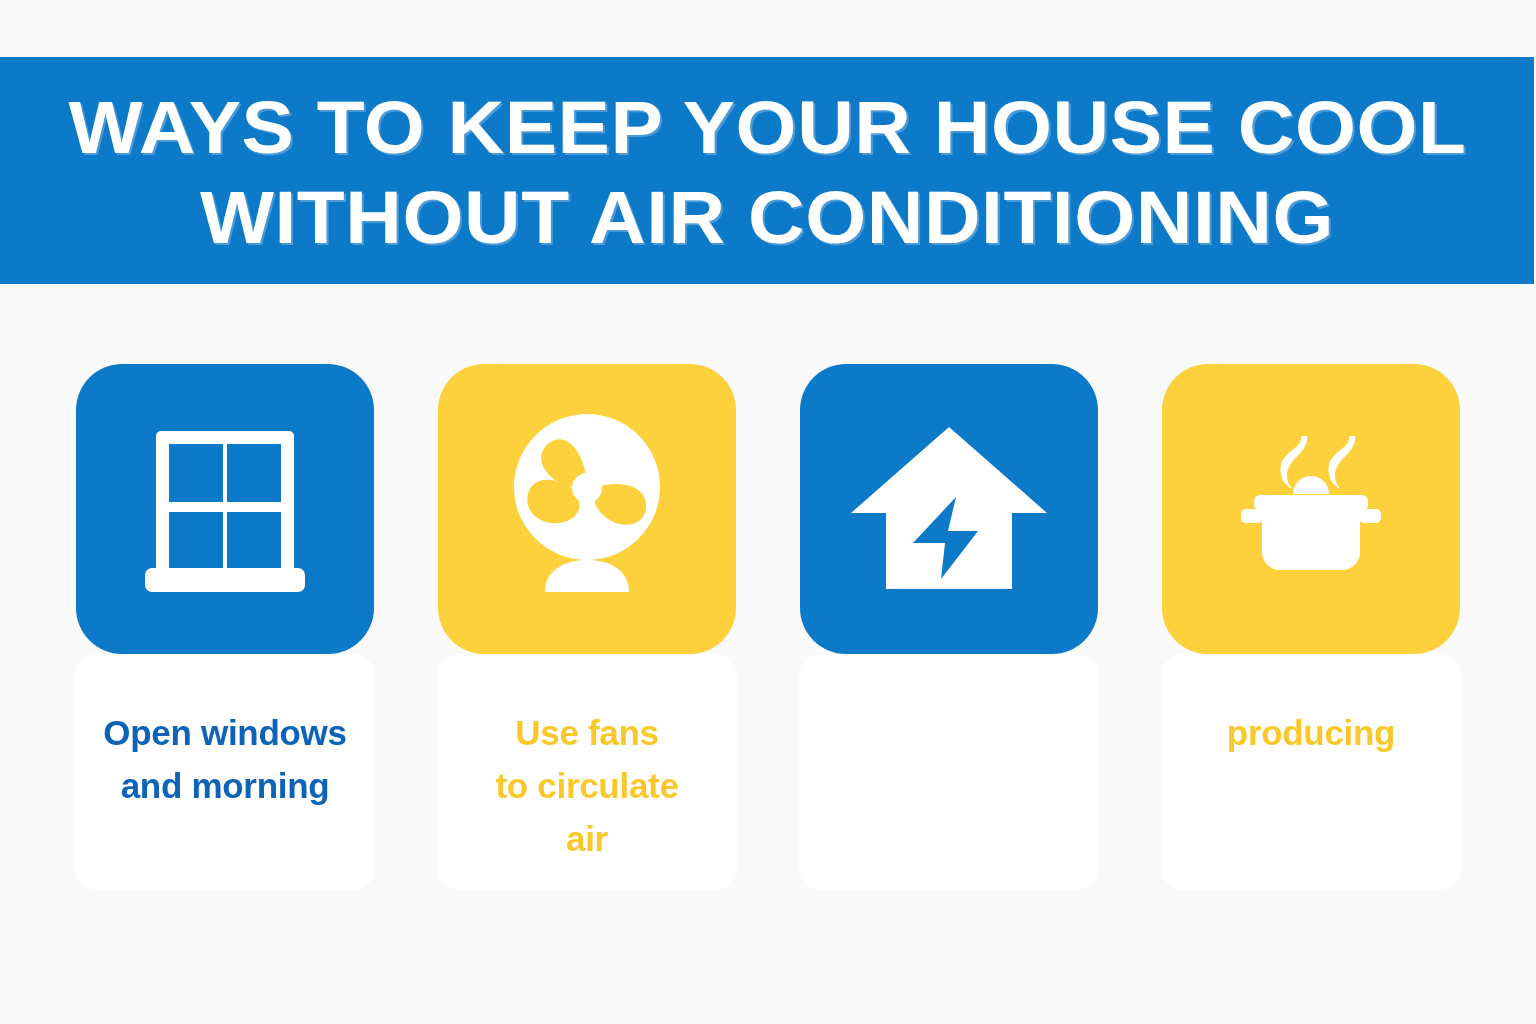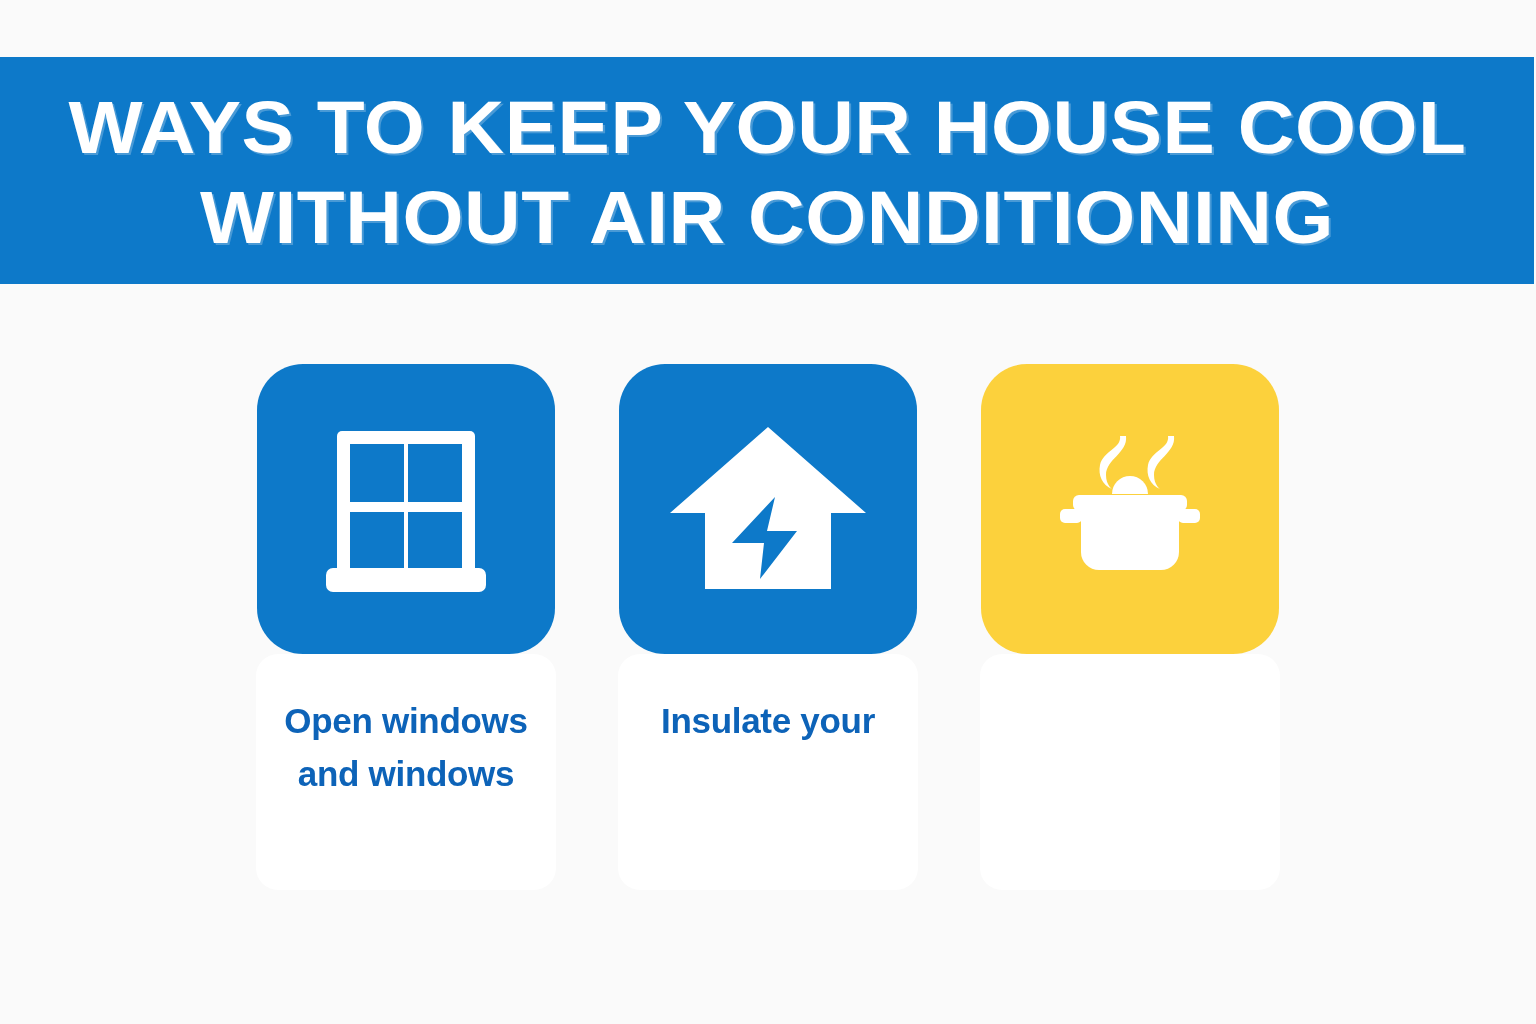--- a/index.html
+++ b/index.html
@@ -79,21 +79,21 @@
     justify-content: center;
     position: relative;
     z-index: 2;
   }
   .tile.blue  { background: #0d79c9; }
   .tile.yellow{ background: #fcd13c; }
 
   .caption {
     position: relative;
     z-index: 3;
-    margin-top: 40px;
+    margin-top: 52px;
     width: 300px;
     text-align: center;
     font-family: "Liberation Sans", sans-serif;
     font-weight: bold;
     font-size: 35px;
     line-height: 53px;
     letter-spacing: -0.3px;
   }
   .caption.blue   { color: #0d63b8; }
   .caption.yellow { color: #fbc82a; }
@@ -122,41 +122,66 @@
           <rect x="102" y="35" width="54" height="58" fill="#0d79c9"></rect>
           <rect x="44" y="103" width="54" height="58" fill="#0d79c9"></rect>
           <rect x="102" y="103" width="54" height="58" fill="#0d79c9"></rect>
 
           <rect x="20" y="159" width="160" height="24" rx="7" fill="#ffffff"></rect>
         </svg>
       </span>
     </div>
     <div class="caption blue">
       <div>Open windows</div>
-      <div>and windows</div>
-    </div>
-  </div>
-
+      <div>and morning</div>
+    </div>
+  </div>
+
+  <div class="card">
+    <div class="card-sheet"></div>
+    <div class="tile yellow">
+      <span>
+        <svg width="200" height="200" viewBox="0 0 200 200">
+
+          <circle cx="100" cy="78" r="73" fill="#ffffff"></circle>
+
+          <path d="M100 72 C96 40 78 22 62 34 C46 46 56 68 78 76 C86 79 94 78 100 72 Z" fill="#fcd13c"></path>
+          <path d="M105 79 C136 69 160 78 159 98 C158 118 133 122 116 106 C109 99 105 90 105 79 Z" fill="#fcd13c"></path>
+          <path d="M95 86 C70 66 46 66 41 85 C36 105 58 120 80 112 C90 108 95 98 95 86 Z" fill="#fcd13c"></path>
+
+          <circle cx="100" cy="79" r="15" fill="#ffffff"></circle>
+
+          <path d="M92 90 L108 90 L106 156 L94 156 Z" fill="#ffffff"></path>
+
+          <path d="M58 183 C58 162 76 151 100 151 C124 151 142 162 142 183 Z" fill="#ffffff"></path>
+        </svg>
+      </span>
+    </div>
+    <div class="caption yellow">
+      <div>Use fans</div>
+      <div>to circulate</div>
+      <div>air</div>
+    </div>
+  </div>
 
   <div class="card">
     <div class="card-sheet"></div>
     <div class="tile blue">
       <span>
         <svg width="210" height="200" viewBox="0 0 210 200">
 
           <path d="M105 18 L203 104 L165 104 L105 51 L45 104 L7 104 Z" fill="#ffffff"></path>
 
           <path d="M105 42 L168 98 L168 180 L42 180 L42 98 Z" fill="#ffffff"></path>
 
           <path d="M112 88 L69 134 L101 134 L97 170 L134 122 L104 122 Z" fill="#0d79c9"></path>
         </svg>
       </span>
     </div>
     <div class="caption blue">
-      <div>Insulate your</div>
     </div>
   </div>
 
   <div class="card">
     <div class="card-sheet"></div>
     <div class="tile yellow">
       <span>
         <svg width="200" height="200" viewBox="0 0 200 200">
 
           <path d="M96 27 C98 44 76 50 76 66 C76 76 82 80 82 80 C72 76 68 66 70 56 C73 42 92 39 90 27 Z" fill="#ffffff"></path>
@@ -167,16 +192,17 @@
           <rect x="43" y="86" width="114" height="16" rx="6" fill="#ffffff"></rect>
 
           <rect x="30" y="100" width="22" height="14" rx="5" fill="#ffffff"></rect>
           <rect x="148" y="100" width="22" height="14" rx="5" fill="#ffffff"></rect>
 
           <path d="M51 101 L149 101 L149 143 A18 18 0 0 1 131 161 L69 161 A18 18 0 0 1 51 143 Z" fill="#ffffff"></path>
         </svg>
       </span>
     </div>
     <div class="caption yellow">
+      <div>producing</div>
     </div>
   </div>
 
 </div>
 
 </body></html>

